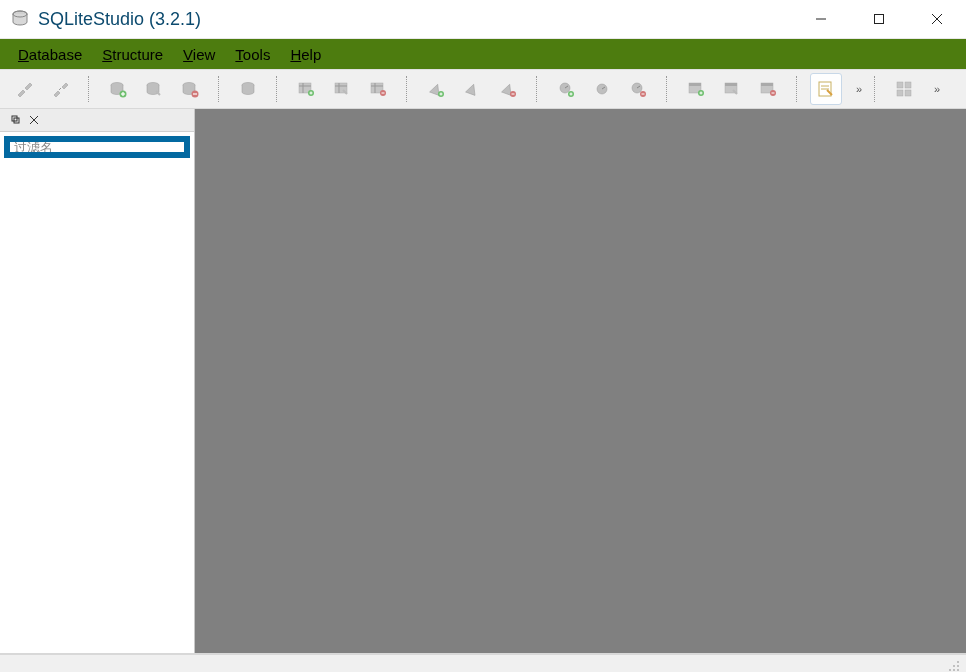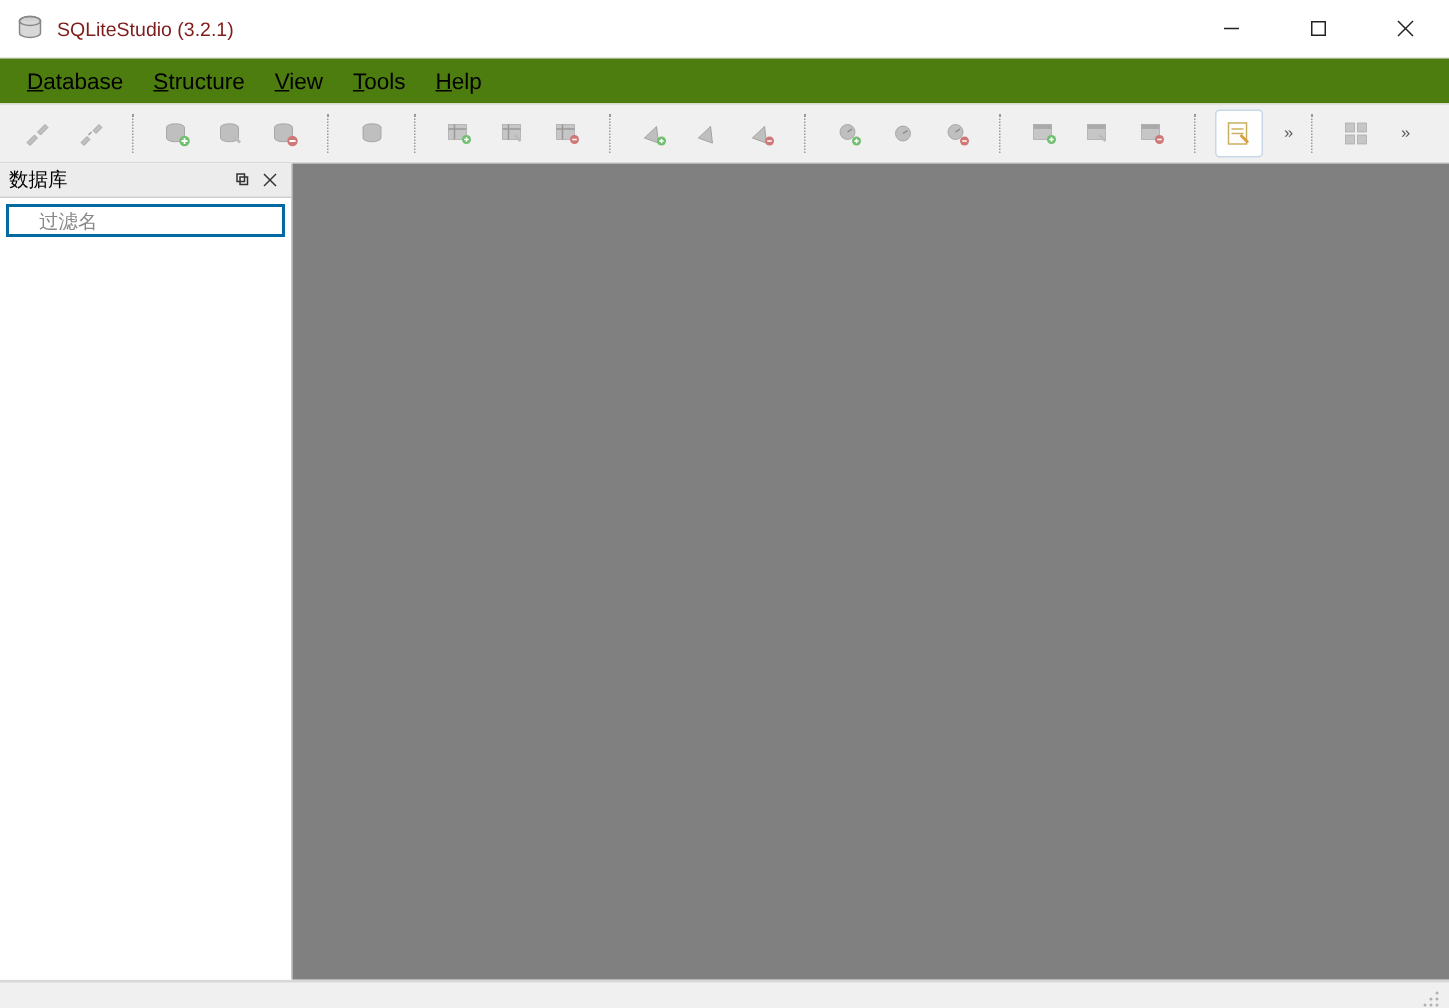--- a/index.html
+++ b/index.html
@@ -16,22 +16,22 @@
     display: flex;
     align-items: center;
     border-bottom: 1px solid #e8e8e8;
   }
   .titlebar .app-icon {
     width: 20px; height: 20px;
     margin: 0 8px 0 10px;
     display: inline-flex; align-items: center; justify-content: center;
   }
   .titlebar .title {
-    font-size: 13px;
-    color: #7f1d1d;
+    font-size: 18px;
+    color: #0c4a6e;
   }
   .titlebar .spacer { flex: 1; }
   .win-btns { display: flex; height: 100%; }
   .win-btn {
     width: 58px; height: 100%;
     display: flex; align-items: center; justify-content: center;
     color: #222;
   }
   .win-btn svg { width: 12px; height: 12px; stroke: #222; stroke-width: 1; fill: none; }
   .win-btn.close svg { width: 14px; height: 14px; }
@@ -117,22 +117,22 @@
     color: #333;
     font-size: 11px;
   }
   .dock-filter {
     padding: 4px;
   }
   .dock-filter input {
     width: 100%;
     box-sizing: border-box;
     height: 22px;
-    border: 2px solid #0369a1;
-    padding: 0 20px;
+    border: 6px solid #0369a1;
+    padding: 0 4px;
     font-size: 13px;
     outline: none;
     color: #ec4899;
   }
   .dock-filter input::placeholder { color: #888; }
   .dock-body { flex: 1; background: #fff; }
 
   .main-area {
     flex: 1;
     background: #808080;
@@ -388,21 +388,20 @@
           <rect class="ico-grey2" x="10" y="10" width="6" height="6"></rect>
         </svg>
     </div>
   </div>
   <div class="tb-overflow">»</div>
 </div>
 
 <div class="workspace">
   <div class="dock-panel">
     <div class="dock-header">
-      <span class="dock-title">数据库</span>
       <span class="dock-btn">
         <svg width="10" height="10" viewBox="0 0 10 10">
             <rect x="1" y="1" width="5" height="5" fill="none" stroke="#333"></rect>
             <rect x="3" y="3" width="5" height="5" fill="none" stroke="#333"></rect>
           </svg>
       </span>
       <span class="dock-btn">
         <svg width="10" height="10" viewBox="0 0 10 10">
             <line x1="1" y1="1" x2="9" y2="9" stroke="#333"></line>
             <line x1="9" y1="1" x2="1" y2="9" stroke="#333"></line>

